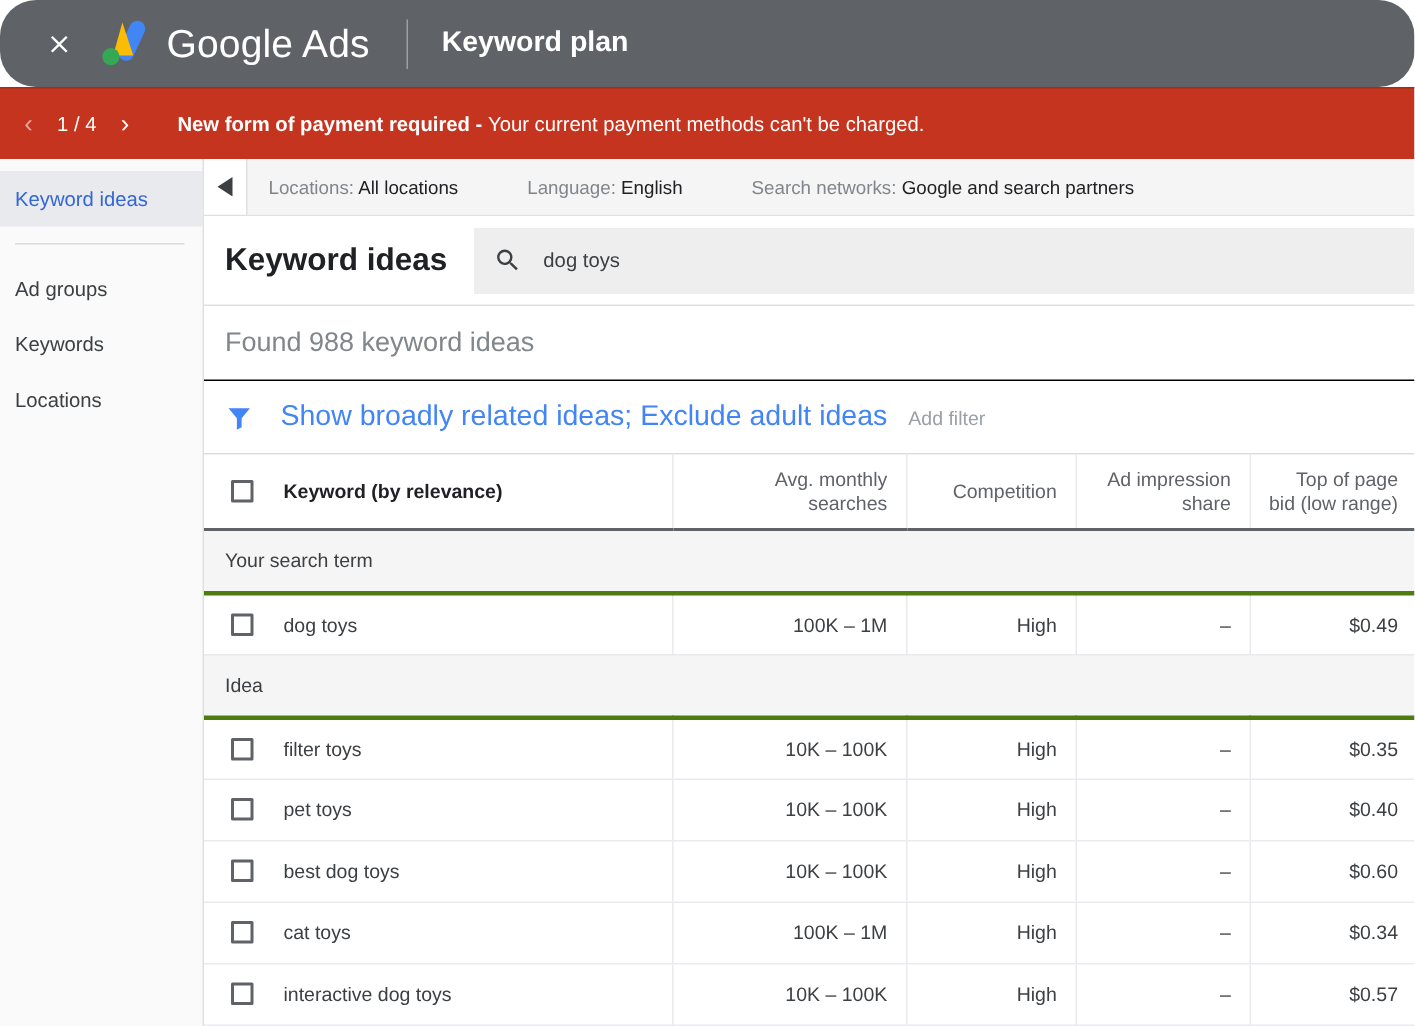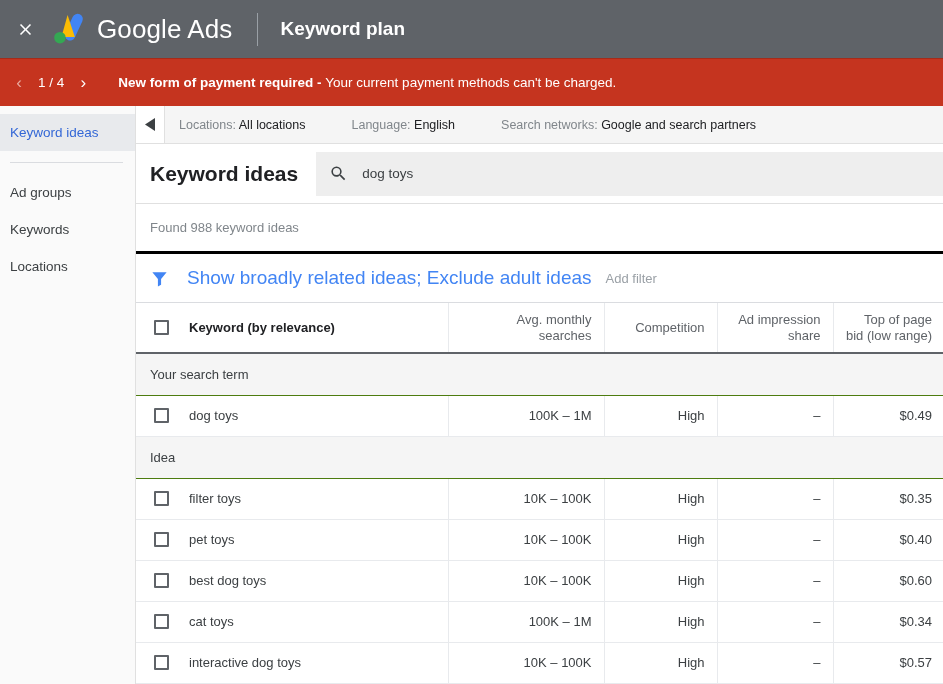--- a/index.html
+++ b/index.html
@@ -10,22 +10,23 @@
     font-family: "Liberation Sans", sans-serif;
     -webkit-font-smoothing: antialiased;
   }
 
   
   #topbar {
     height: 58px;
     background: #5f6368;
     display: flex;
     align-items: center;
-    padding-left: 10px;
+    padding-left: 24px;
     position: relative;
+    border-radius: 24px;
   }
   #close-btn {
     width: 30px; height: 30px;
     display: flex; align-items: center; justify-content: center;
     color: #ffffff;
     cursor: pointer;
     flex: 0 0 auto;
   }
   #close-btn svg { display: block; }
   #logo-mark {
@@ -194,23 +195,23 @@
     white-space: nowrap;
   }
 
   
   #found-row {
     height: 50px;
     flex: 0 0 50px;
     display: flex;
     align-items: center;
     padding-left: 14px;
-    font-size: 13px;
+    font-size: 18px;
     color: #80868b;
-    border-bottom: 3px solid #000000;
+    border-bottom: 1px solid #000000;
     background: #ffffff;
   }
 
   
   #chip-row {
     height: 48px;
     flex: 0 0 48px;
     display: flex;
     align-items: center;
     padding-left: 14px;
@@ -275,21 +276,21 @@
     flex: 0 0 15px;
     margin: 0 20px 0 18px;
     cursor: pointer;
     background: #ffffff;
   }
 
   tr.group-row td {
     background: #f5f5f5;
     height: 42px;
     border-right: none;
-    border-bottom: 1px solid #4d7c0f;
+    border-bottom: 3px solid #4d7c0f;
     color: #3c4043;
     font-size: 13px;
     padding-left: 14px;
   }
   tr.data-row td {
     height: 41px;
     border-bottom: 1px solid #e8eaed;
     color: #3c4043;
     padding: 0 12px;
     background: #ffffff;

